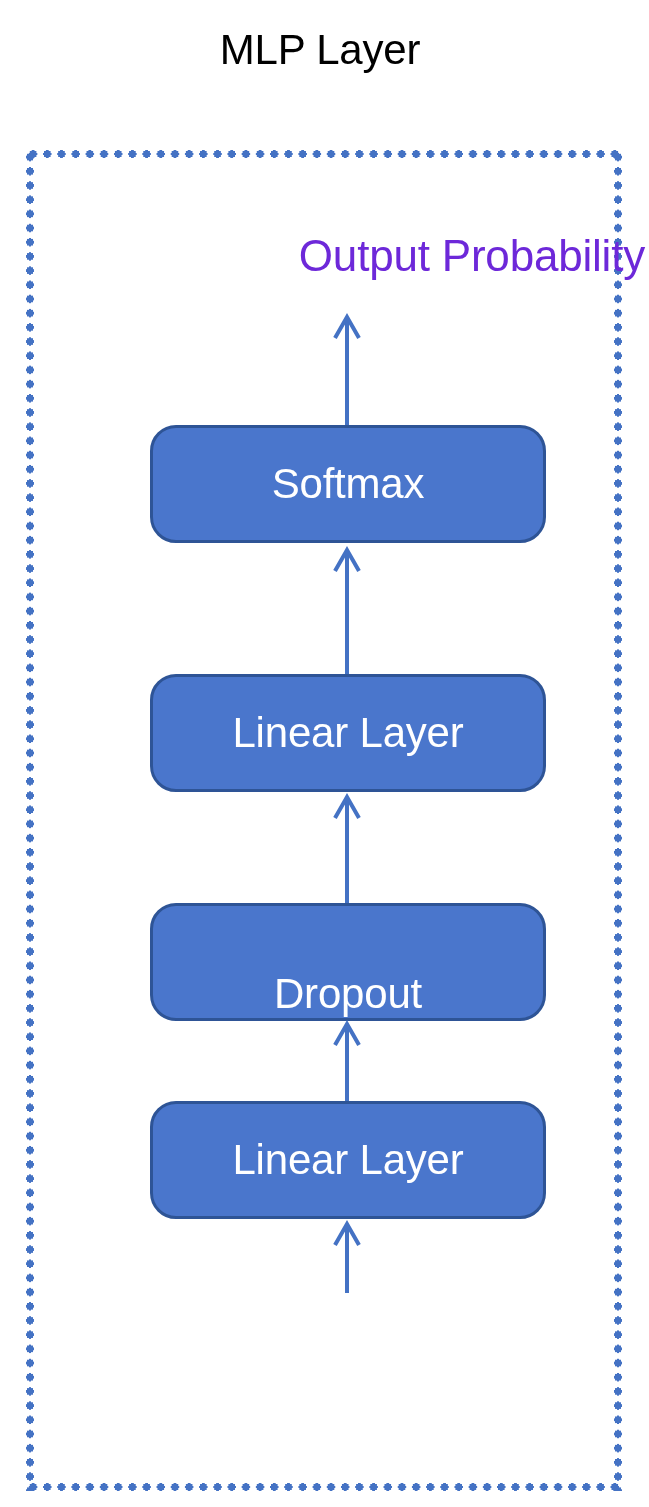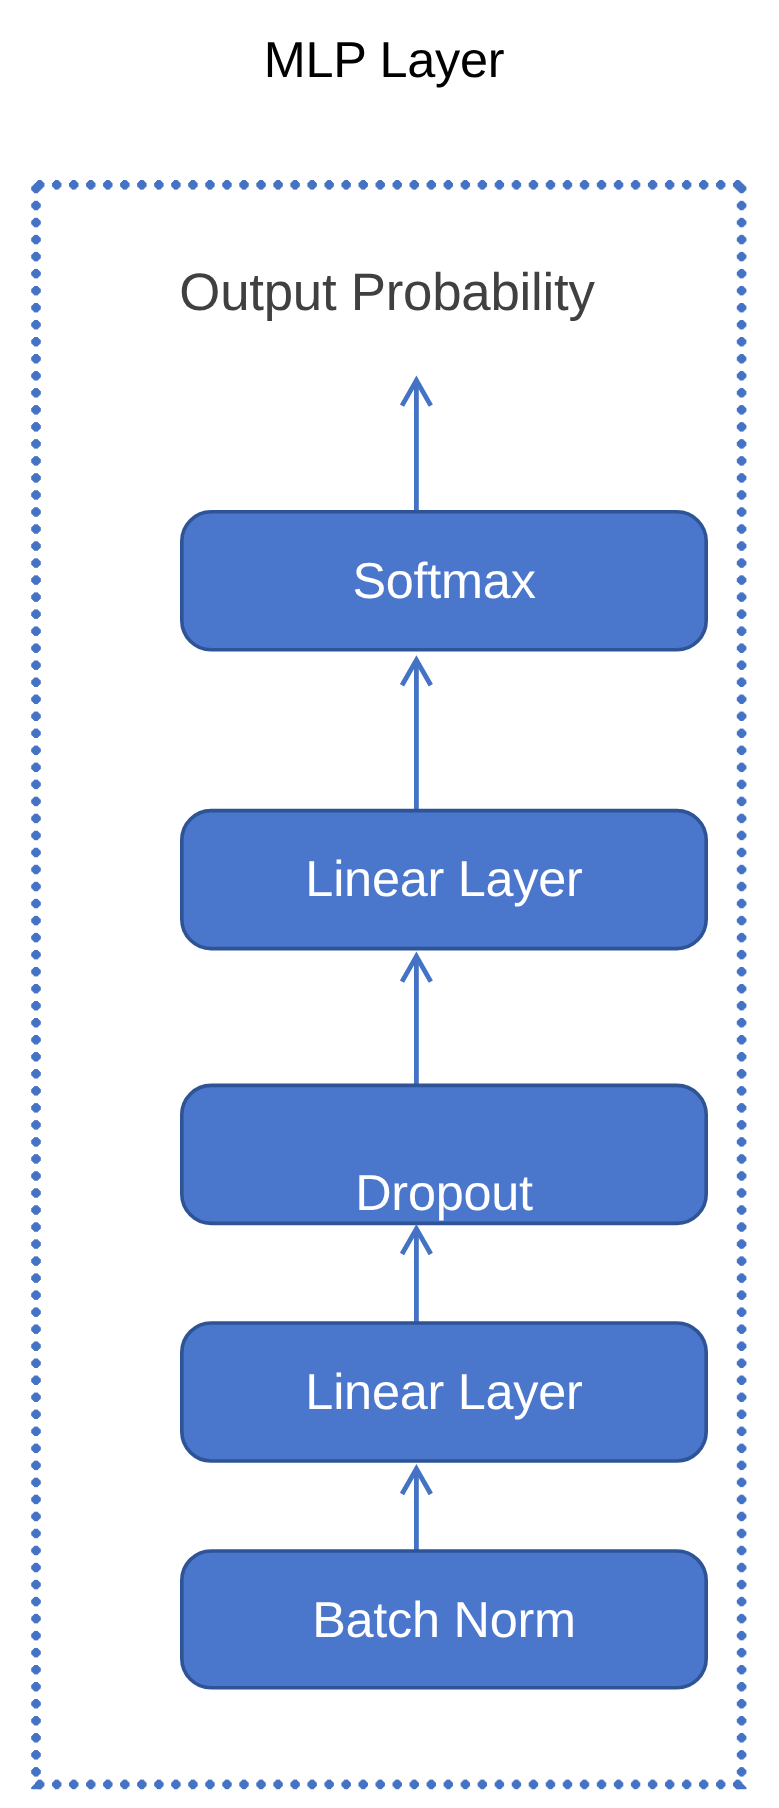--- a/index.html
+++ b/index.html
@@ -68,35 +68,35 @@
   }
   .dots-top    { top: 0; }
   .dots-bottom { bottom: 0; }
   .dots-left   { left: 0; }
   .dots-right  { right: 0; }
 
   
   .output-caption {
     position: absolute;
     left: 0;
-    top: 216px;
+    top: 228px;
     width: 645px;
-    text-align: center;
+    text-align: right;
     font-size: 44px;
     line-height: 56px;
-    color: #404040;
+    color: #6d28d9;
     white-space: nowrap;
     letter-spacing: -0.2px;
   }
 
   
   .flow-node {
     position: absolute;
     left: 150px;
-    width: 440px;
+    width: 396px;
     height: 118px;
     box-sizing: border-box;
     background: #4A76CC;
     border: 3px solid #2E5496;
     border-radius: 26px;
     display: flex;
     align-items: center;
     justify-content: center;
     color: #ffffff;
     font-size: 42px;
@@ -185,17 +185,14 @@
     <span>Linear Layer</span>
   </div>
 
   <div class="flow-arrow arrow-lin-bn">
     <svg viewBox="0 0 30 74" preserveAspectRatio="none">
       <line x1="15" y1="74" x2="15" y2="8" stroke="#4472C4" stroke-width="4"></line>
       <polyline points="3,26 15,5 27,26" fill="none" stroke="#4472C4" stroke-width="4" stroke-linejoin="miter"></polyline>
     </svg>
   </div>
 
-  <div class="flow-node node-batchnorm">
-    <span>Batch Norm</span>
-  </div>
 
 </div>
 
 </body></html>

